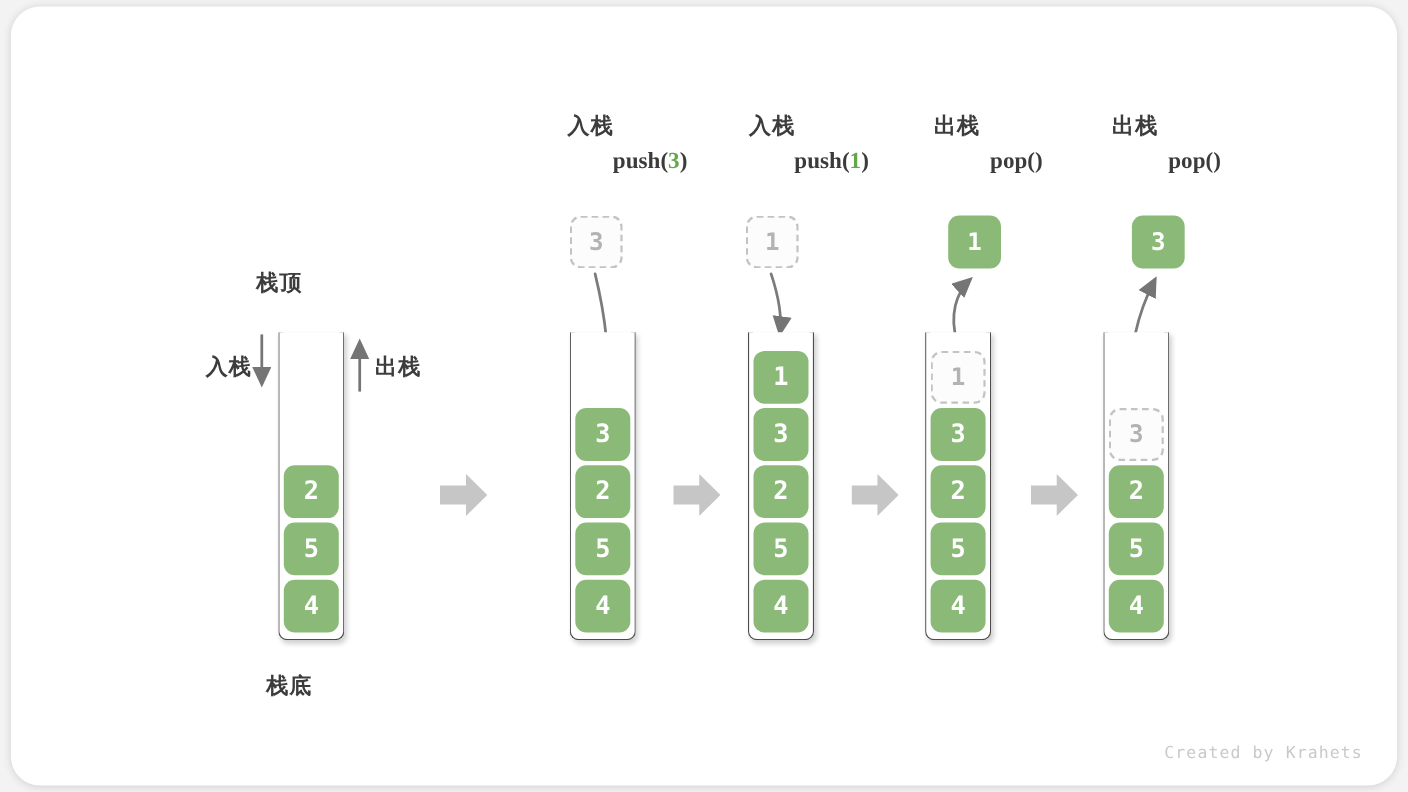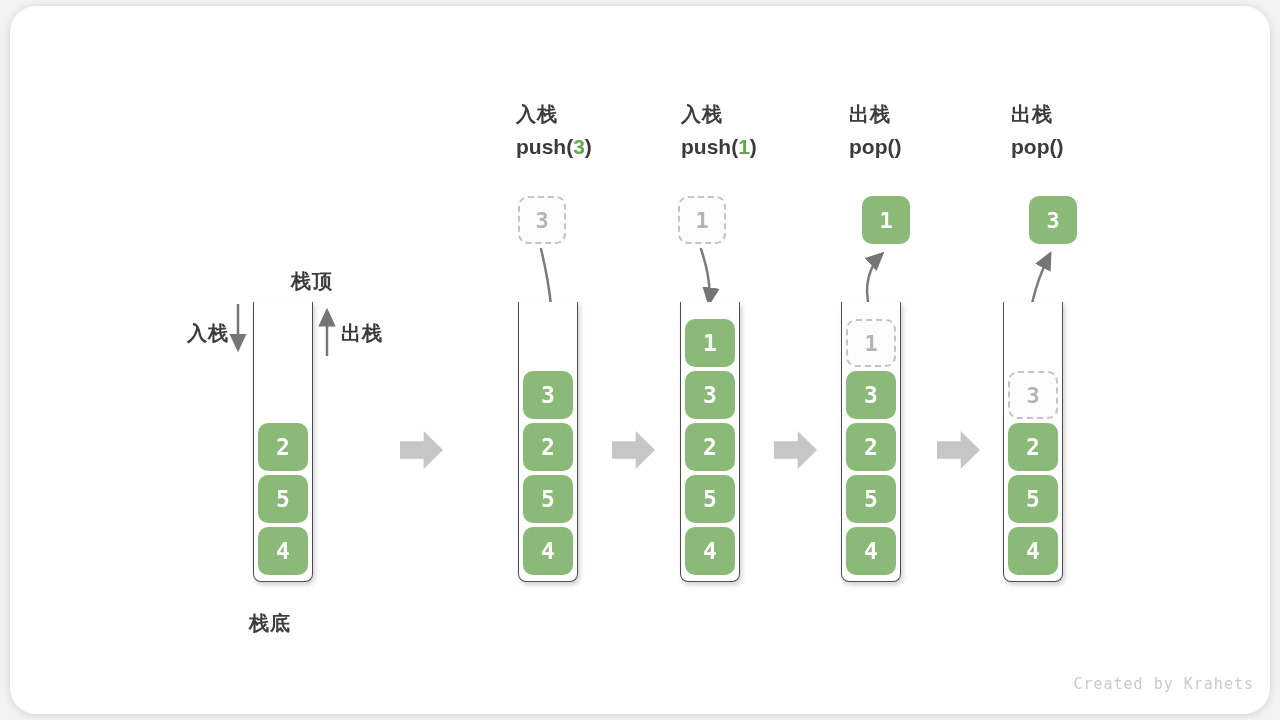--- a/index.html
+++ b/index.html
@@ -28,22 +28,22 @@
     position:absolute;left:186px;top:111px;width:194px;height:59px;
     background:#e4e4e4;border-radius:6px;
     display:flex;align-items:center;justify-content:center;
     font-family:"DejaVu Sans Mono","Liberation Mono",monospace;
     font-size:26px;font-weight:700;color:#3d3d3d;letter-spacing:1px;
   }
   .legend-label{
     position:absolute;font-size:20px;font-weight:700;color:var(--text-dark);
     letter-spacing:1px;white-space:nowrap;
   }
-  .lbl-top{left:233px;top:244px;width:100px;text-align:right;margin-top:24px;}
-  .lbl-bottom{left:220px;top:610px;width:100px;text-align:center;}
+  .lbl-top{left:233px;top:244px;width:100px;text-align:left;}
+  .lbl-bottom{left:242px;top:610px;width:100px;text-align:left;}
   .lbl-push{left:140px;top:320px;width:89px;text-align:right;}
   .lbl-pop{left:341px;top:320px;width:89px;text-align:left;}
   .stack-container{
     position:absolute;width:60px;height:280px;top:302px;
     border-left:1.6px solid #4c4c4c;
     border-right:1.6px solid #4c4c4c;
     border-bottom:1.6px solid #4c4c4c;
     border-radius:0 0 8px 8px;
     background:#ffffff;
     box-shadow:2px 3px 5px rgba(0,0,0,0.18);
@@ -72,32 +72,32 @@
   }
   .col-header{
     position:absolute;top:104px;width:150px;line-height:1.0;white-space:nowrap;
   }
   .col-header .cn{
     display:block;font-size:20px;font-weight:700;color:var(--text-dark);
     letter-spacing:1px;margin-bottom:12px;
   }
   .col-header .code{
     display:block;
-    font-family:Liberation Sans, sans-serif;
-    font-size:21px;font-weight:600;color:#3b3b3b;
+    font-family:Liberation Serif, serif;
+    font-size:21px;font-weight:600;color:#3b3b3b;text-align:center;
   }
   .col-header .code .num{color:var(--code-number-green);font-weight:700;}
   .step-arrow{
     position:absolute;top:431px;width:43px;height:38px;
     background:var(--step-arrow-gray);
     clip-path:polygon(0% 27%,55% 27%,55% 0%,100% 50%,55% 100%,55% 73%,0% 73%);
   }
   #overlay-svg{position:absolute;left:0;top:0;pointer-events:none;}
   .watermark{
-    position:absolute;right:26px;top:675px;
+    position:absolute;right:41px;top:675px;
     font-family:"DejaVu Sans Mono","Liberation Mono",monospace;
     font-size:15px;color:#c9c9c9;letter-spacing:1px;
   }
 </style>
 </head>
 <body>
 
 <div class="canvas">
   <div class="card"></div>
 

